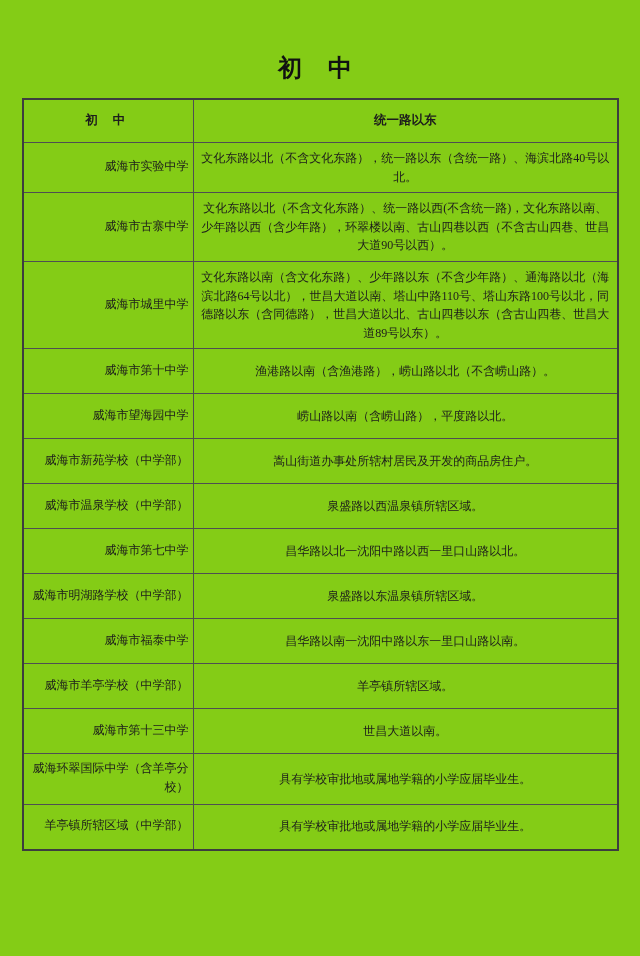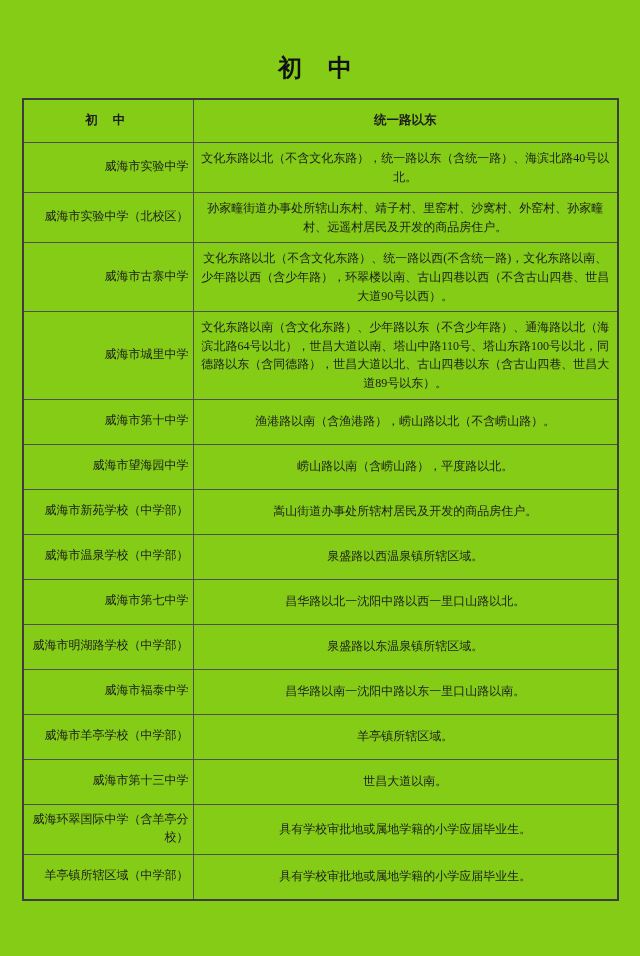--- a/index.html
+++ b/index.html
@@ -81,24 +81,20 @@
         <th class="school-h">初  中</th>
         <th>统一路以东</th>
       </tr>
     </thead>
     <tbody>
     <tr class="data-row">
       <td class="school-cell">威海市实验中学</td>
       <td class="district-cell">文化东路以北（不含文化东路），统一路以东（含统一路）、海滨北路40号以北。</td>
     </tr>
 
-    <tr class="data-row">
-      <td class="school-cell">威海市实验中学（北校区）</td>
-      <td class="district-cell">孙家疃街道办事处所辖山东村、靖子村、里窑村、沙窝村、外窑村、孙家疃村、远遥村居民及开发的商品房住户。</td>
-    </tr>
 
     <tr class="data-row">
       <td class="school-cell">威海市古寨中学</td>
       <td class="district-cell">文化东路以北（不含文化东路）、统一路以西(不含统一路)，文化东路以南、少年路以西（含少年路），环翠楼以南、古山四巷以西（不含古山四巷、世昌大道90号以西）。</td>
     </tr>
 
     <tr class="data-row">
       <td class="school-cell">威海市城里中学</td>
       <td class="district-cell">文化东路以南（含文化东路）、少年路以东（不含少年路）、通海路以北（海滨北路64号以北），世昌大道以南、塔山中路110号、塔山东路100号以北，同德路以东（含同德路），世昌大道以北、古山四巷以东（含古山四巷、世昌大道89号以东）。</td>
     </tr>

